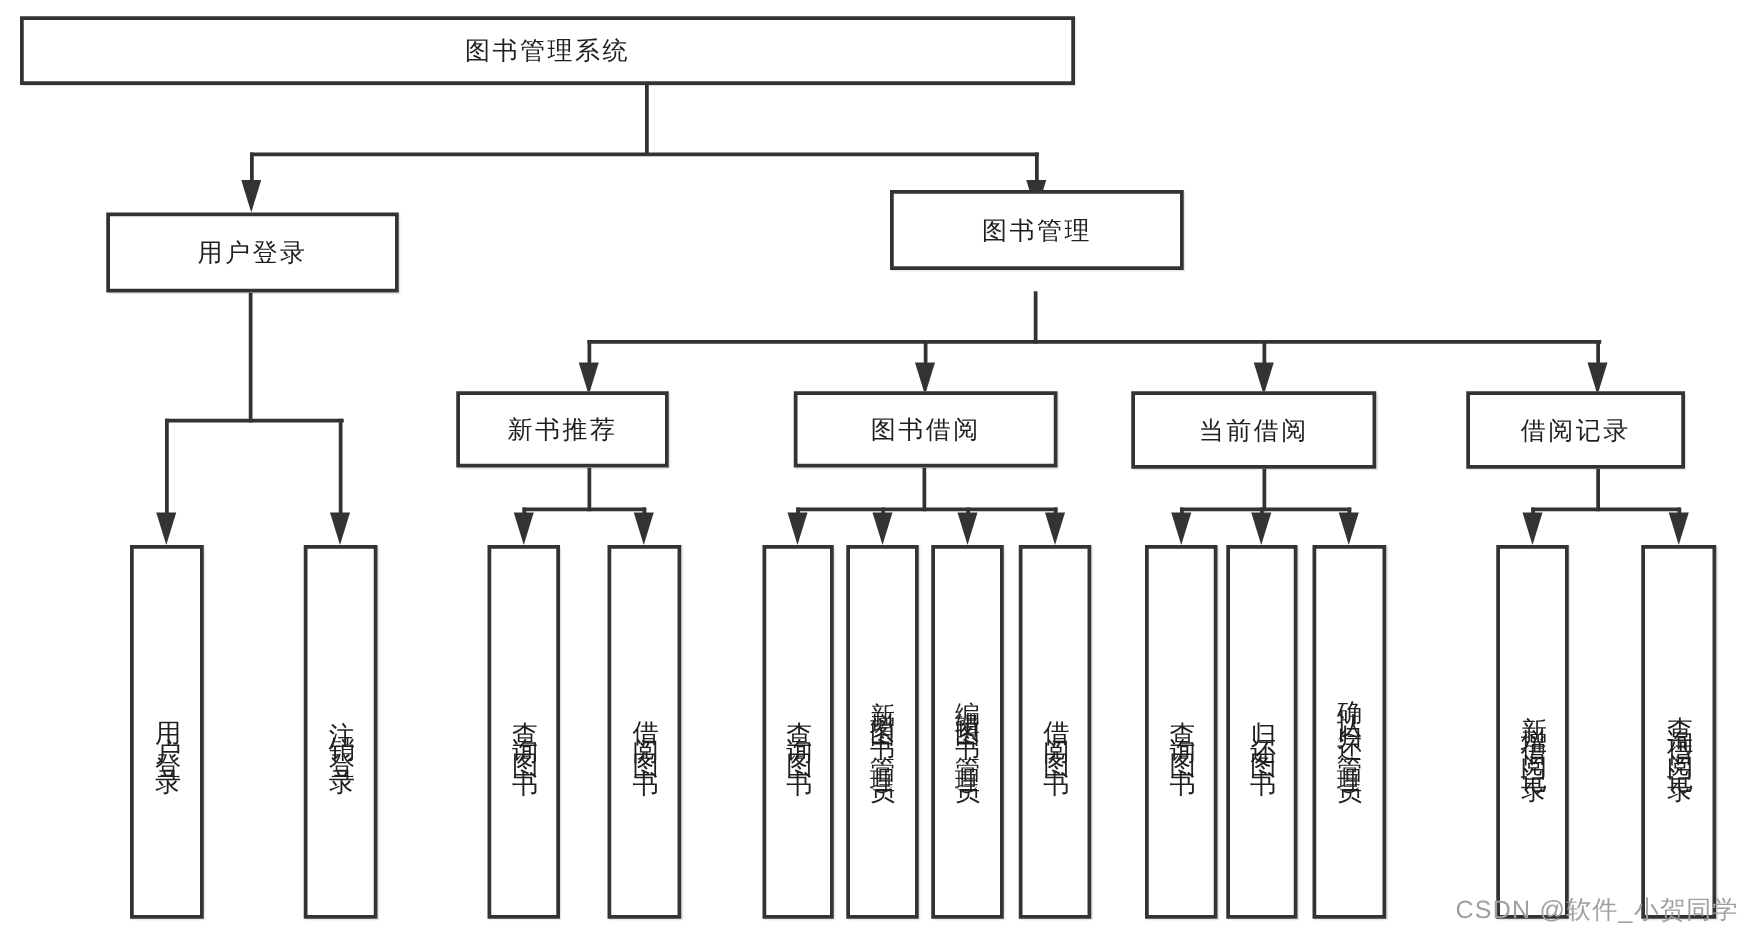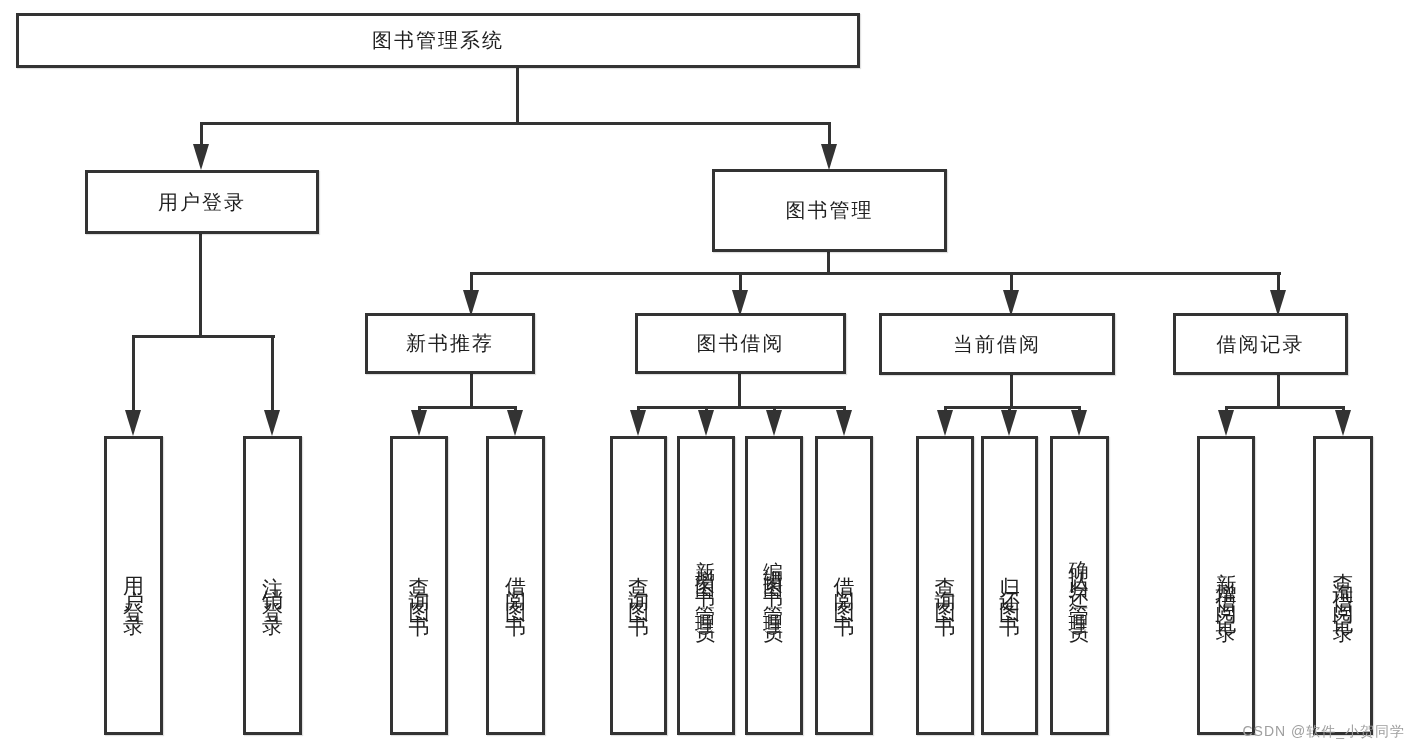--- a/index.html
+++ b/index.html
@@ -25,47 +25,47 @@
   .v9{font-size:20px;letter-spacing:9px;}
   
   .vl{position:absolute;width:3px;background:var(--line,#333);z-index:1;}
   .hl{position:absolute;height:3px;background:var(--line,#333);z-index:1;}
   
   .drop{position:absolute;width:16px;z-index:1;}
   .drop::before{content:"";position:absolute;left:6.5px;top:0;width:3px;height:calc(100% - 20px);background:var(--line,#333);}
   .drop::after{content:"";position:absolute;left:0;bottom:0;width:0;height:0;
     border-left:8px solid transparent;border-right:8px solid transparent;border-top:26px solid var(--line,#333);}
   .watermark{
-    position:absolute;right:0;bottom:6px;font-size:14px;letter-spacing:1px;
+    position:absolute;right:14px;bottom:6px;font-size:20px;letter-spacing:1px;
     color:var(--watermark,#9f9f9f);z-index:10;
   }
 </style>
 </head>
 <body>
 
 <div id="canvas">
 
   <div class="hbox" style="left:16px;top:13px;width:844px;height:55px">
     <span>图书管理系统</span>
   </div>
 
   <div class="hbox" style="left:85px;top:170px;width:234px;height:64px">
     <span>用户登录</span>
   </div>
-  <div class="hbox" style="left:712px;top:169px;width:235px;height:83px">
+  <div class="hbox" style="left:712px;top:152px;width:235px;height:64px">
     <span>图书管理</span>
   </div>
 
   <div class="hbox" style="left:365px;top:313px;width:170px;height:61px">
     <span>新书推荐</span>
   </div>
   <div class="hbox" style="left:635px;top:313px;width:211px;height:61px">
     <span>图书借阅</span>
   </div>
-  <div class="hbox" style="left:879px;top:313px;width:236px;height:62px">
+  <div class="hbox" style="left:905px;top:313px;width:196px;height:62px">
     <span>当前借阅</span>
   </div>
   <div class="hbox" style="left:1173px;top:313px;width:175px;height:62px">
     <span>借阅记录</span>
   </div>
 
   <div class="vbox" style="left:104px;width:59px">
     <span class="v4">用户登录</span>
   </div>
   <div class="vbox" style="left:243px;width:59px">

